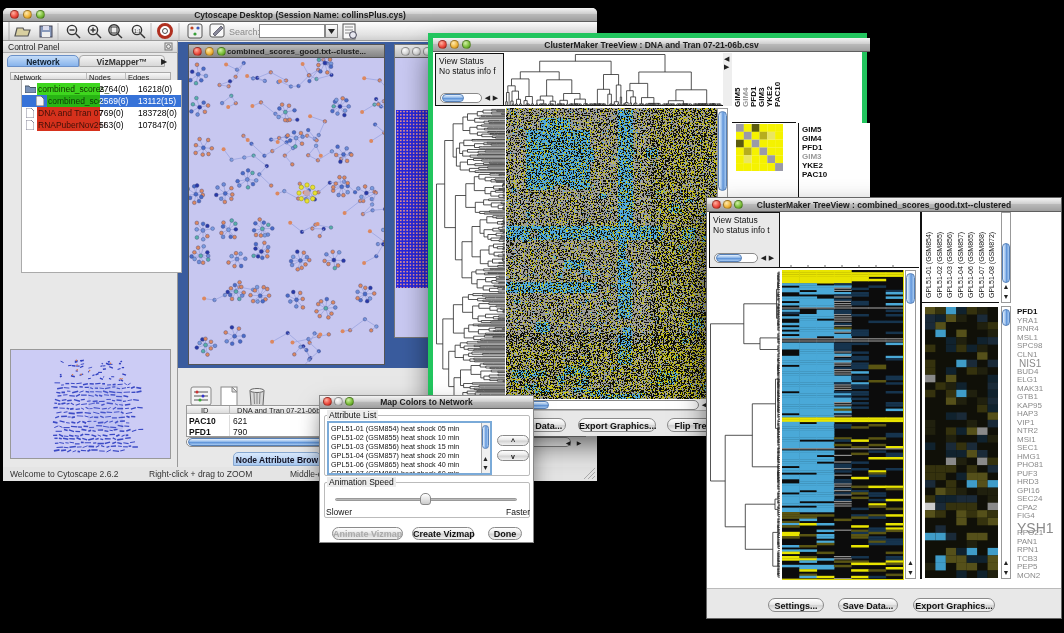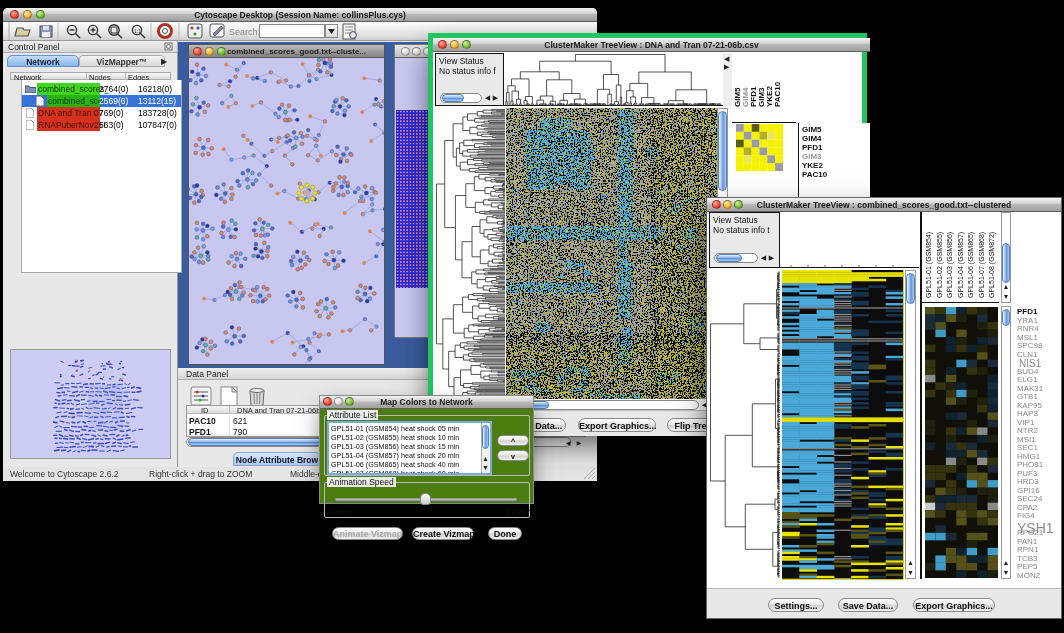--- a/index.html
+++ b/index.html
@@ -1237,23 +1237,20 @@
           <circle cx="118.0" cy="143.0" r="2.2" fill="#e8e030" stroke="#909020" stroke-width="0.5"></circle>
           <circle cx="112.3" cy="140.7" r="2.2" fill="#e8e030" stroke="#909020" stroke-width="0.5"></circle>
           <circle cx="110.0" cy="135.0" r="2.2" fill="#e8e030" stroke="#909020" stroke-width="0.5"></circle>
           <circle cx="112.3" cy="129.3" r="2.2" fill="#e8e030" stroke="#909020" stroke-width="0.5"></circle>
           <circle cx="118.0" cy="127.0" r="2.2" fill="#e8e030" stroke="#909020" stroke-width="0.5"></circle>
           <circle cx="123.7" cy="129.3" r="2.2" fill="#e8e030" stroke="#909020" stroke-width="0.5"></circle>
         </svg>
       </div>
     </div>
 <div class="a" style="left:175px;top:360px;width:419px;height:99px;background:#e8e8e8">
-      <div class="a" style="left:0;top:0;width:419px;height:12px;background:linear-gradient(#efefef,#d6d6d6);border-bottom:1px solid #aaa">
-        <span style="position:absolute;left:8px;top:1px;font-size:8.5px;color:#222">Data Panel</span>
-      </div>
       <svg class="a" style="left:12px;top:16px" width="90" height="26">
         <rect x="1" y="3" width="20" height="18" rx="2" fill="#f4f4f4" stroke="#888"></rect>
         <g stroke="#555">
           <line x1="4" y1="8" x2="18" y2="8"></line>
           <line x1="4" y1="12" x2="18" y2="12"></line>
           <line x1="4" y1="16" x2="18" y2="16"></line>
         </g>
         <circle cx="7" cy="8" r="1.5" fill="#c33"></circle>
         <circle cx="13" cy="12" r="1.5" fill="#33c"></circle>
         <circle cx="10" cy="16" r="1.5" fill="#3a3"></circle>
@@ -1534,21 +1531,21 @@
     <div class="a athumb" style="left:74px;top:363px;width:42px;height:8px"></div>
     <div class="arr" style="left:267px;top:363px;width:9px">◀</div>
     <div class="arr" style="left:275px;top:363px;width:9px">▶</div>
 <div class="a" style="left:0;top:372px;width:437px;height:26px;background:#e8e8e8;border-top:1px solid #bbb">
       <div class="mbtn" style="left:12px;top:7px;width:56px;height:14px;line-height:14px">Settings...</div>
       <div class="mbtn" style="left:75px;top:7px;width:58px;height:14px;line-height:14px">Save Data...</div>
       <div class="mbtn" style="left:145px;top:7px;width:78px;height:14px;line-height:14px">Export Graphics...</div>
       <div class="mbtn" style="left:234px;top:7px;width:72px;height:14px;line-height:14px">Flip Tree Nod</div>
     </div>
 </div>
-<div class="a" style="left:319px;top:395px;width:215px;height:109px;background:#4d7c0f;border:1px solid #888;box-shadow:0 10px 22px -4px rgba(0,0,0,.6)">
+<div class="a" style="left:319px;top:395px;width:215px;height:148px;background:#ffffff;border:1px solid #888;box-shadow:0 10px 22px -4px rgba(0,0,0,.6)">
 <div class="a tb" style="left:0;top:0;width:213px;height:13px">
       <div class="tbt" style="font-size:8.5px;line-height:13px">Map Colors to Network</div>
     </div>
     <span class="lt ltr" style="left:3px;top:1px"></span>
     <span class="lt ltw" style="left:14px;top:1px"></span>
     <span class="lt ltg" style="left:25px;top:1px"></span>
 <div class="a" style="left:4px;top:19px;width:206px;height:61px;border:1px solid #bbb;border-radius:2px"></div>
     <span class="a" style="left:7px;top:14px;font-size:8.5px;color:#111;background:#ececec;padding:0 2px">Attribute List</span>
 <div class="a" style="left:7px;top:25px;width:165px;height:54px;background:#fff;border:2px solid #7aaad8;font-size:7.2px;color:#111;overflow:hidden">
 <div style="position:absolute;left:2px;top:1px;white-space:nowrap">GPL51-01 (GSM854) heat shock 05 min</div>

